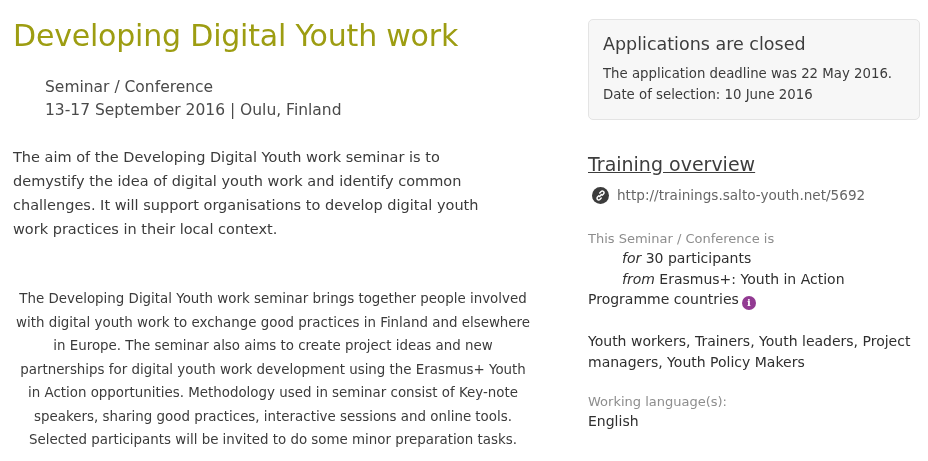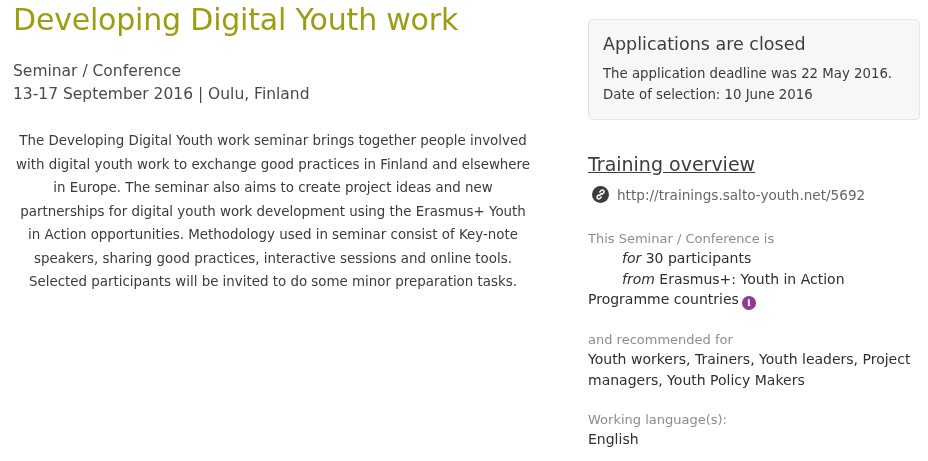--- a/index.html
+++ b/index.html
@@ -20,38 +20,38 @@
     position: relative;
     width: 928px;
     height: 461px;
     box-sizing: border-box;
   }
 
   
   #left-col {
     position: absolute;
     left: 13px;
-    top: 2px;
+    top: 18px;
     width: 535px;
   }
   #event-title {
     font-size: 30px;
     line-height: 36px;
     font-weight: normal;
     color: #9d9d12;
     margin: 0 0 22px 0;
     letter-spacing: -0.2px;
   }
   .subtitle-block {
     font-size: 15.5px;
     line-height: 23px;
     color: #4a4a4a;
     margin-bottom: 23px;
   }
-  .subtitle-line { display: block; }
+  .subtitle-line { display: block; margin-left: 32px; }
   .desc-lead {
     font-size: 14.5px;
     line-height: 24px;
     color: #3b3b3b;
     margin: 0 0 46px 0;
     max-width: 500px;
   }
   .desc-body {
     font-size: 13.4px;
     line-height: 23.5px;
@@ -93,20 +93,21 @@
     font-size: 19px;
     line-height: 26px;
     font-weight: normal;
     color: #3d3d3d;
     margin: 31px 0 9px 0;
     text-decoration: underline;
   }
 
   .url-row {
     display: flex;
+    align-items: center;
     gap: 8px;
     margin-left: 4px;
     margin-bottom: 26px;
   }
   .link-icon {
     width: 17px;
     height: 17px;
     border-radius: 50%;
     background: #3c3c3c;
     display: inline-flex;
@@ -163,20 +164,21 @@
 
   <div id="left-col">
 
     <h1 id="event-title">Developing Digital Youth work</h1>
 
     <div class="subtitle-block">
       <span class="subtitle-line">Seminar / Conference</span>
       <span class="subtitle-line">13-17 September 2016 | Oulu, Finland</span>
     </div>
 
+    <p class="desc-lead">The aim of the Developing Digital Youth work seminar is to demystify the idea of digital youth work and identify common challenges. It will support organisations to develop digital youth work practices in their local context.</p>
 
     <p class="desc-body">The Developing Digital Youth work seminar brings together people involved with digital youth work to exchange good practices in Finland and elsewhere in Europe. The seminar also aims to create project ideas and new partnerships for digital youth work development using the Erasmus+ Youth in Action opportunities. Methodology used in seminar consist of Key-note speakers, sharing good practices, interactive sessions and online tools. Selected participants will be invited to do some minor preparation tasks.</p>
   </div>
 
   <div id="right-col">
 
     <div id="applications-panel">
       <h2 id="applications-heading">Applications are closed</h2>
       <div class="app-line">The application deadline was 22 May 2016.</div>
       <div class="app-line">Date of selection: 10 June 2016</div>
@@ -203,21 +205,20 @@
         <em>for</em>
         <span>30 participants</span>
       </div>
       <div class="meta-value">
         <em>from</em>
         <span>Erasmus+: Youth in Action Programme countries</span><span class="info-icon">i</span>
       </div>
     </div>
 
     <div class="meta-group">
-      <div class="meta-label">and recommended for</div>
       <div class="meta-value">Youth workers, Trainers, Youth leaders, Project managers, Youth Policy Makers</div>
     </div>
 
     <div class="meta-group">
       <div class="meta-label">Working language(s):</div>
       <div class="meta-value">English</div>
     </div>
 
   </div>
 </div>

